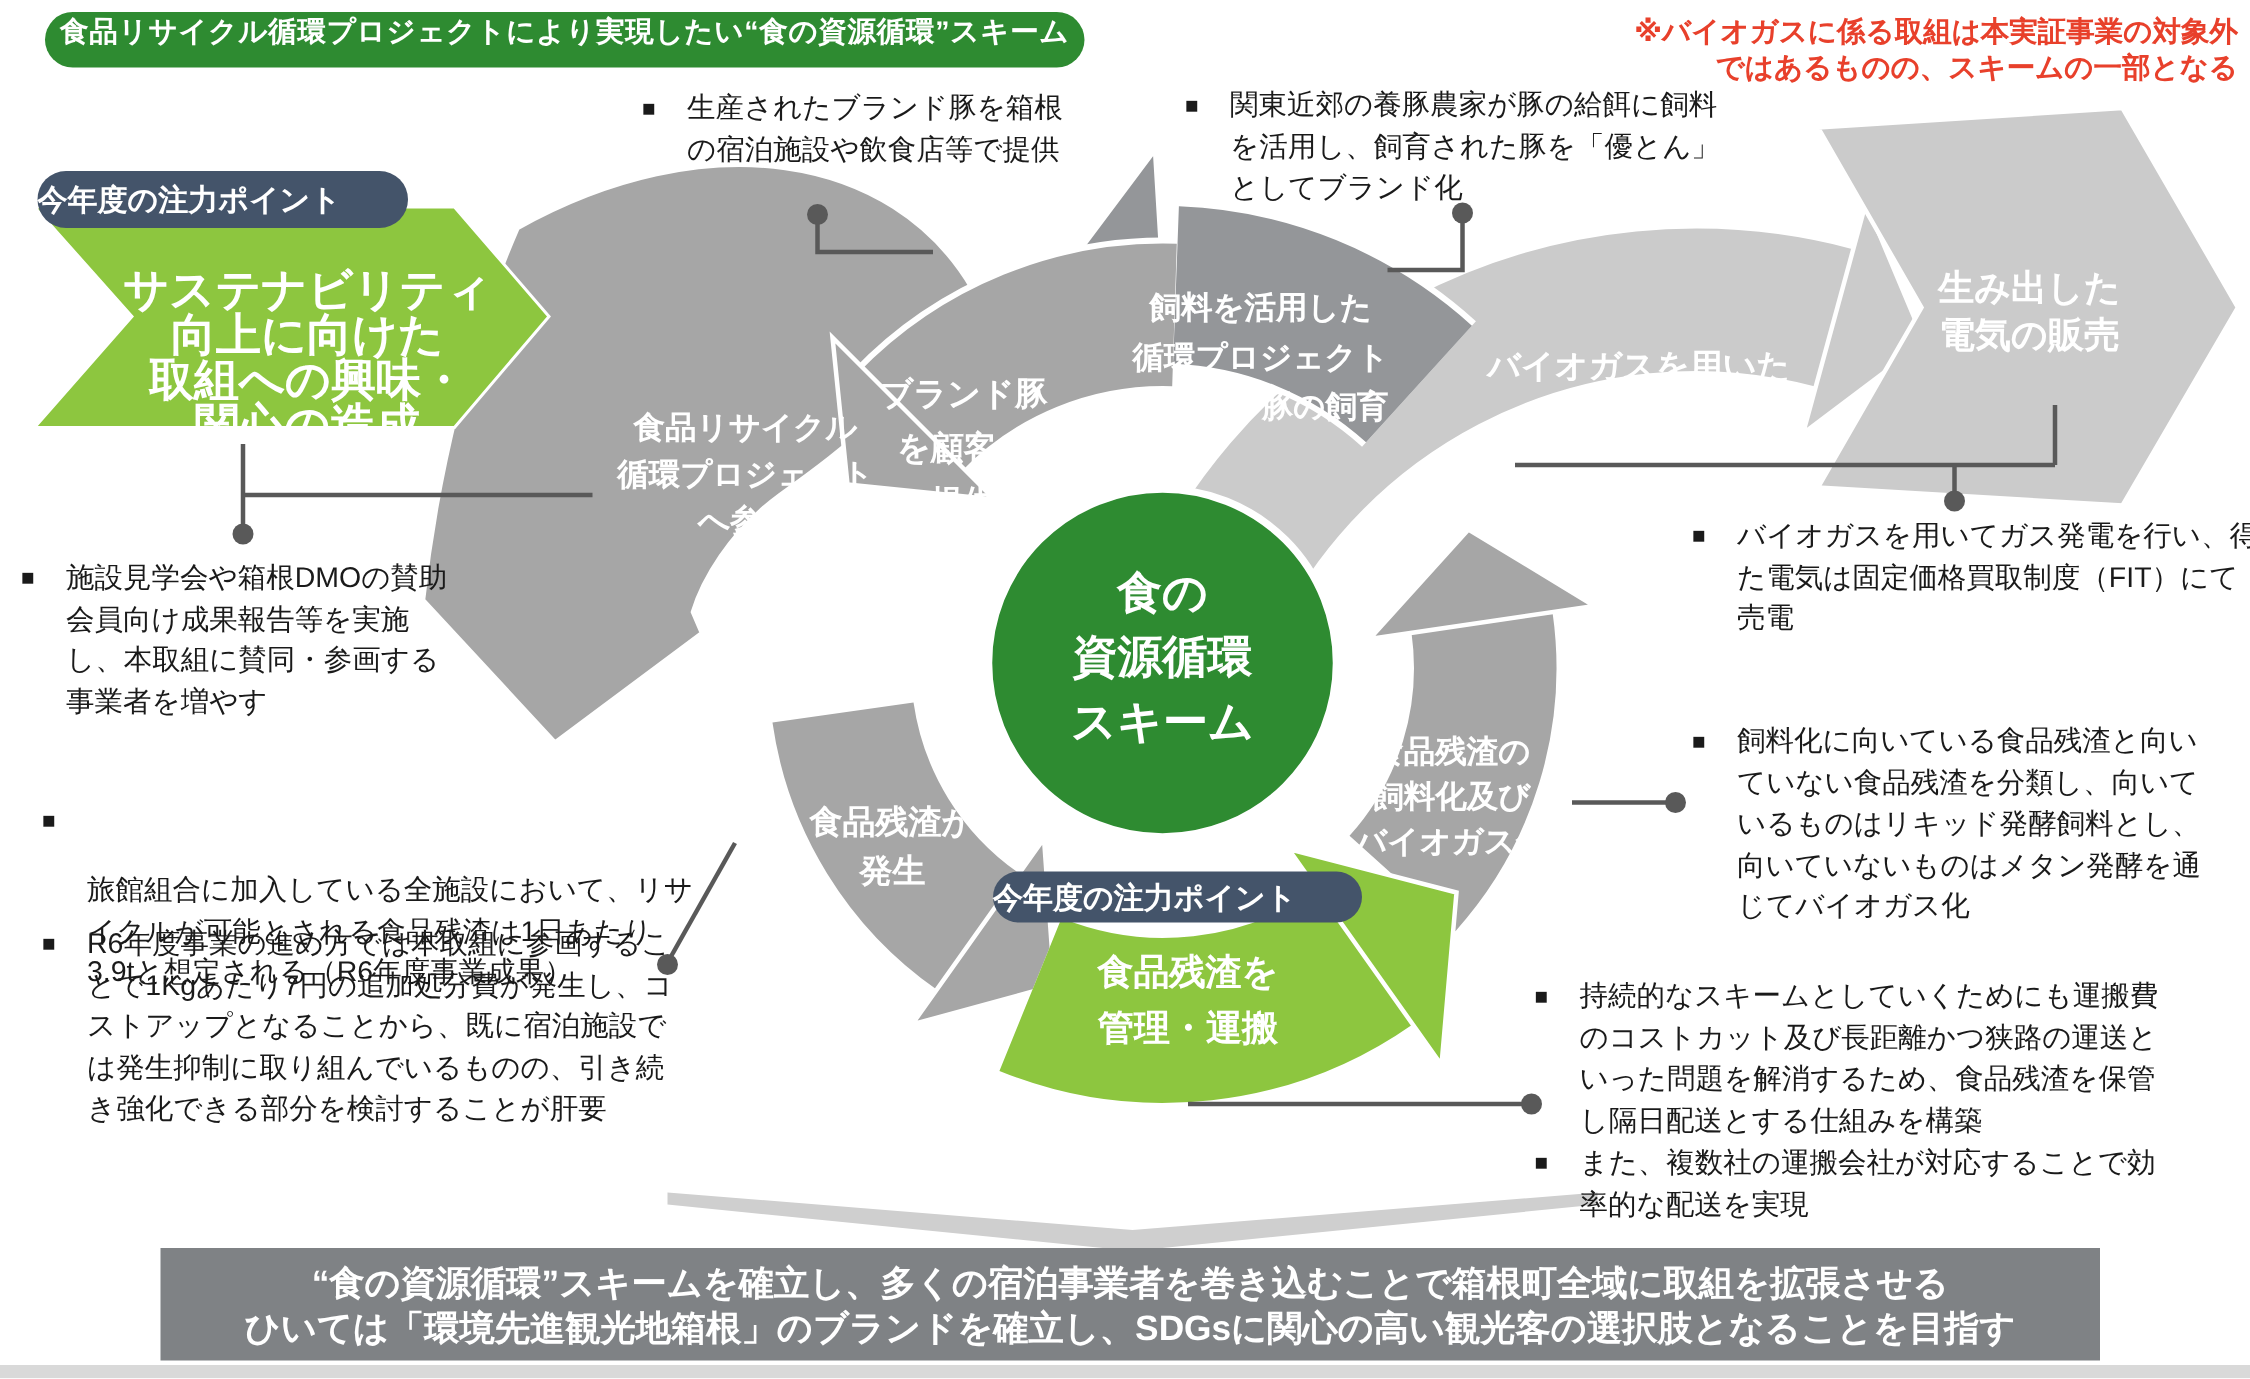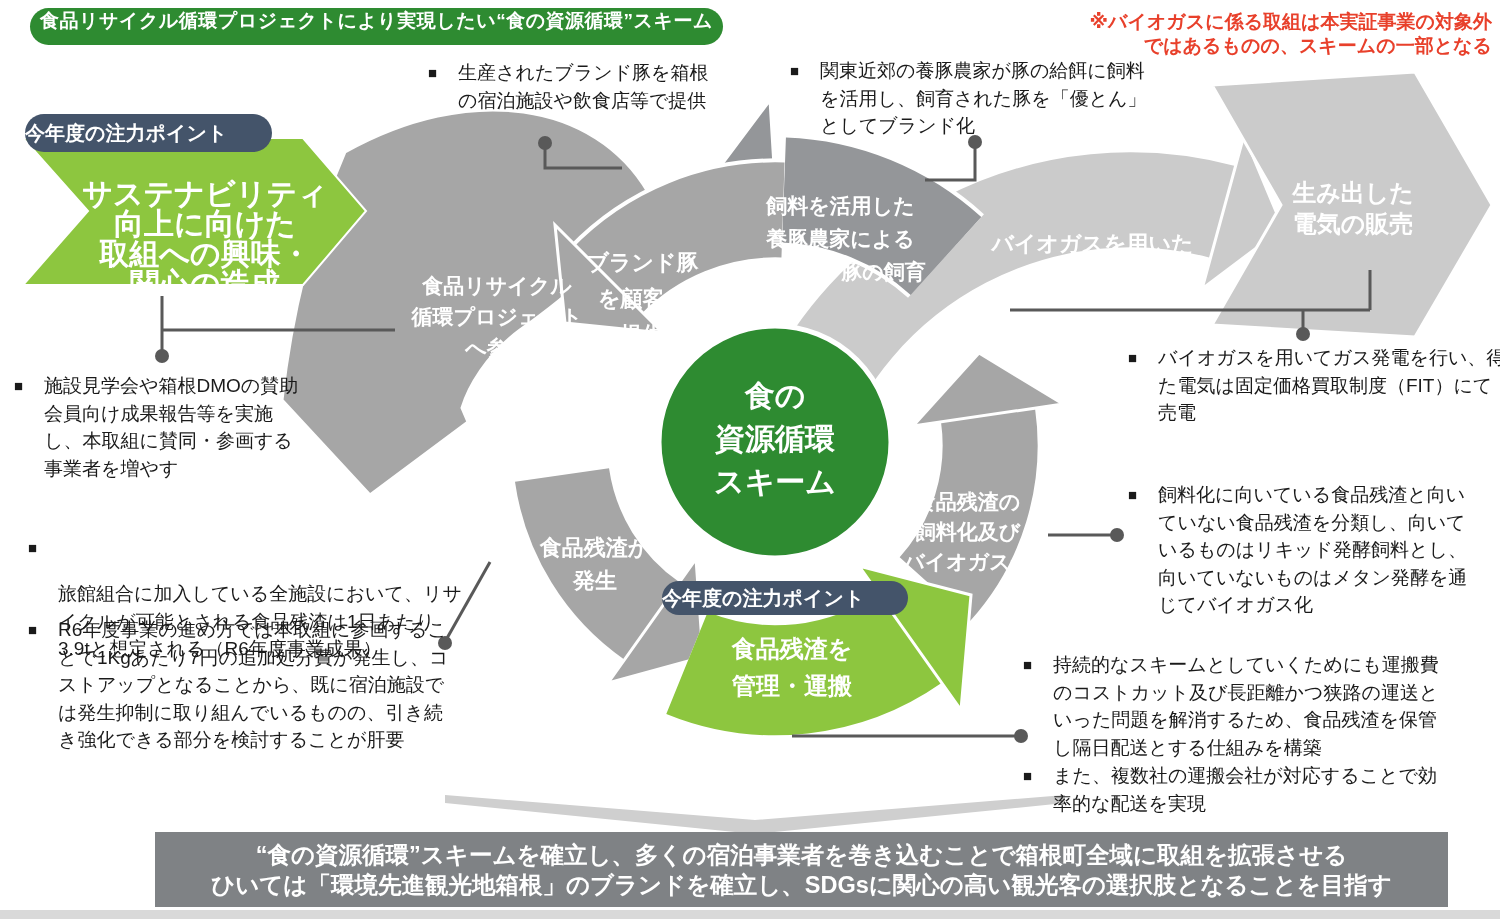--- a/index.html
+++ b/index.html
@@ -48,21 +48,21 @@
   #b3{left:14px;top:372px;}  #b3 .txt{width:258px;}
   #b4{left:28px;top:534px;}  #b4 .txt{width:404px;margin-top:46px;}
   #b5{left:28px;top:616px;}  #b5 .txt{width:400px;}
   #b6{left:1128px;top:344px;} #b6 .txt{width:348px;}
   #b7{left:1128px;top:481px;} #b7 .txt{width:312px;}
   #b8{left:1023px;top:651px;} #b8 .txt{width:402px;}
   #b9{left:1023px;top:762px;} #b9 .txt{width:402px;}
   .footer-banner{
     left:107px;top:832px;width:1293px;height:75px;background:#7f8285;
     display:flex;align-items:center;justify-content:center;
-    color:#ffffff;font-size:23.5px;font-weight:bold;line-height:30px;text-align:center;margin-left:48px;
+    color:#ffffff;font-size:23.5px;font-weight:bold;line-height:30px;text-align:center;
   }
   .bottom-strip{left:0;top:910px;width:1500px;height:9px;background:#d9d9d9;}
 </style>
 </head>
 <body>
 
 <div id="stage">
 
   <svg id="diagram-svg" viewBox="0 0 1500 919">
 
@@ -158,21 +158,21 @@
   <div id="center-label" class="abs arrow-label pre">食の
 資源循環
 スキーム</div>
   <div id="label-join" class="abs arrow-label pre">食品リサイクル
 循環プロジェクト
 へ参画</div>
   <div id="label-provide" class="abs arrow-label pre">ブランド豚
 を顧客へ
 提供</div>
   <div id="label-breed" class="abs arrow-label pre">飼料を活用した
-養豚農家による
+循環プロジェクト
 ブランド豚の飼育</div>
   <div id="label-power" class="abs arrow-label pre">バイオガスを用いた
 発電</div>
   <div id="label-sell" class="abs arrow-label pre">生み出した
 電気の販売</div>
   <div id="label-waste" class="abs arrow-label pre">食品残渣が
 発生</div>
   <div id="label-feed" class="abs arrow-label pre">食品残渣の
 飼料化及び
 バイオガス化</div>

